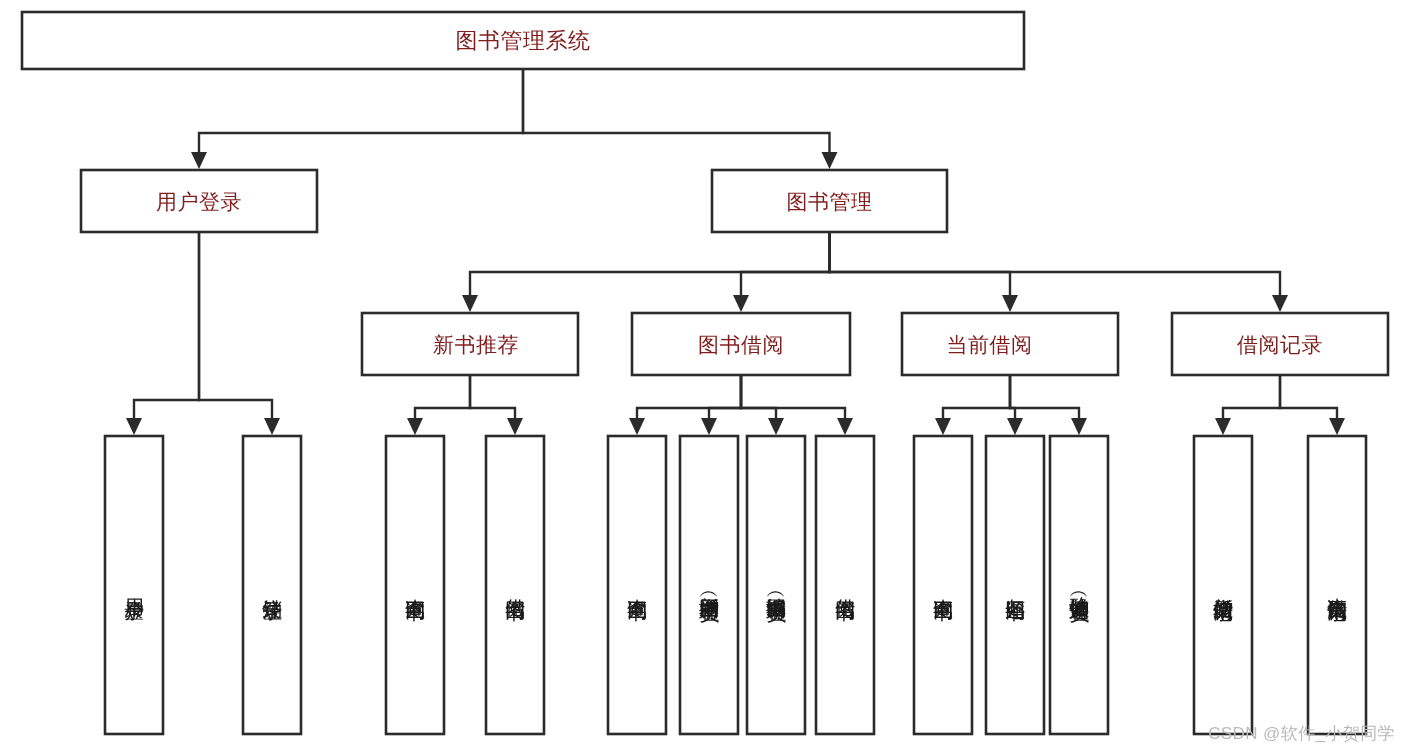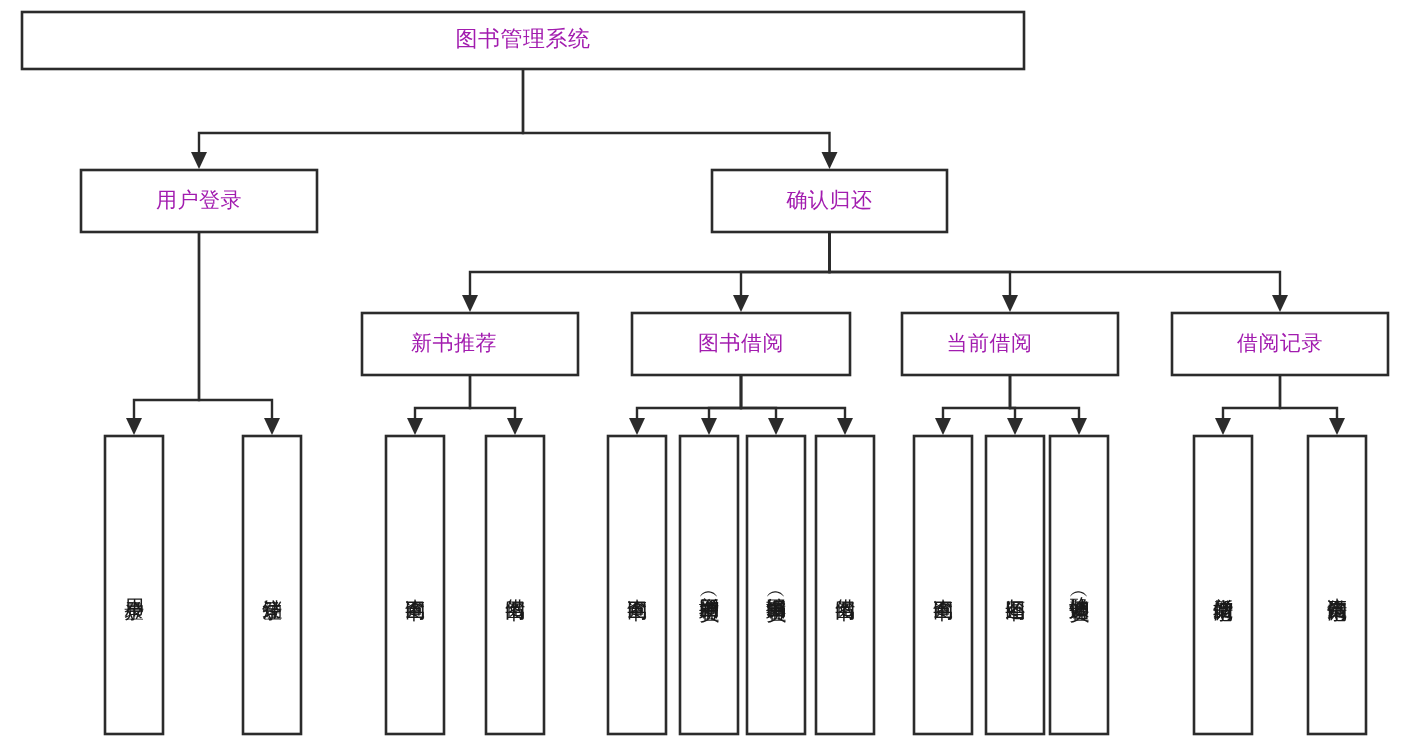--- a/index.html
+++ b/index.html
@@ -39,26 +39,25 @@
     fill: #2b2b2b;
     stroke: none;
   }
   
   .node-label-h {
     position: absolute;
     display: flex;
     align-items: center;
     justify-content: center;
     font-size: 21px;
-    color: #a21caf;
+    color: #7f1d1d;
     letter-spacing: 0.5px;
     white-space: nowrap;
     line-height: 1;
     pointer-events: none;
-    font-family: Liberation Mono, monospace;
   }
   .node-label-h.title {
     font-size: 22px;
   }
   
   .node-label-v {
     position: absolute;
     display: flex;
     align-items: center;
     justify-content: center;
@@ -186,22 +185,22 @@
         <rect class="node-rect" x="914" y="436" width="58" height="298"></rect>
         <rect class="node-rect" x="986" y="436" width="58" height="298"></rect>
         <rect class="node-rect" x="1050" y="436" width="58" height="298"></rect>
         <rect class="node-rect" x="1194" y="436" width="58" height="298"></rect>
         <rect class="node-rect" x="1308" y="436" width="58" height="298"></rect>
       </g>
   </svg>
   <div id="labels-layer">
       <div class="node-label-h title" style="left: 22px; top: 12px; width: 1002px; height: 57px;">图书管理系统</div>
       <div class="node-label-h" style="left: 81px; top: 170px; width: 236px; height: 62px;">用户登录</div>
-      <div class="node-label-h" style="left: 712px; top: 170px; width: 235px; height: 62px;">确认归还</div>
-      <div class="node-label-h" style="left: 346px; top: 313px; width: 216px; height: 62px;">新书推荐</div>
+      <div class="node-label-h" style="left: 712px; top: 170px; width: 235px; height: 62px;">图书管理</div>
+      <div class="node-label-h" style="left: 368px; top: 313px; width: 216px; height: 62px;">新书推荐</div>
       <div class="node-label-h" style="left: 632px; top: 313px; width: 218px; height: 62px; border-radius: 8px;">图书借阅</div>
       <div class="node-label-h" style="left: 902px; top: 313px; width: 175px; height: 62px; text-align: center;">当前借阅</div>
       <div class="node-label-h" style="left: 1172px; top: 313px; width: 216px; height: 62px; text-align: center;">借阅记录</div>
       <div class="node-label-v" style="left: 105px; top: 436px; width: 58px; height: 298px;">
         <span>用户登录</span>
       </div>
       <div class="node-label-v" style="left: 243px; top: 436px; width: 58px; height: 298px;">
         <span>注销登录</span>
       </div>
       <div class="node-label-v" style="left: 386px; top: 436px; width: 58px; height: 298px;">
@@ -231,13 +230,14 @@
       <div class="node-label-v" style="left: 1050px; top: 436px; width: 58px; height: 298px;">
         <span>确认归还（管理员）</span>
       </div>
       <div class="node-label-v" style="left: 1194px; top: 436px; width: 58px; height: 298px;">
         <span>新增借阅记录</span>
       </div>
       <div class="node-label-v" style="left: 1308px; top: 436px; width: 58px; height: 298px;">
         <span>查询借阅记录</span>
       </div>
     </div>
+  <div class="watermark">CSDN @软件_小贺同学</div>
 </div>
 
 </body></html>

